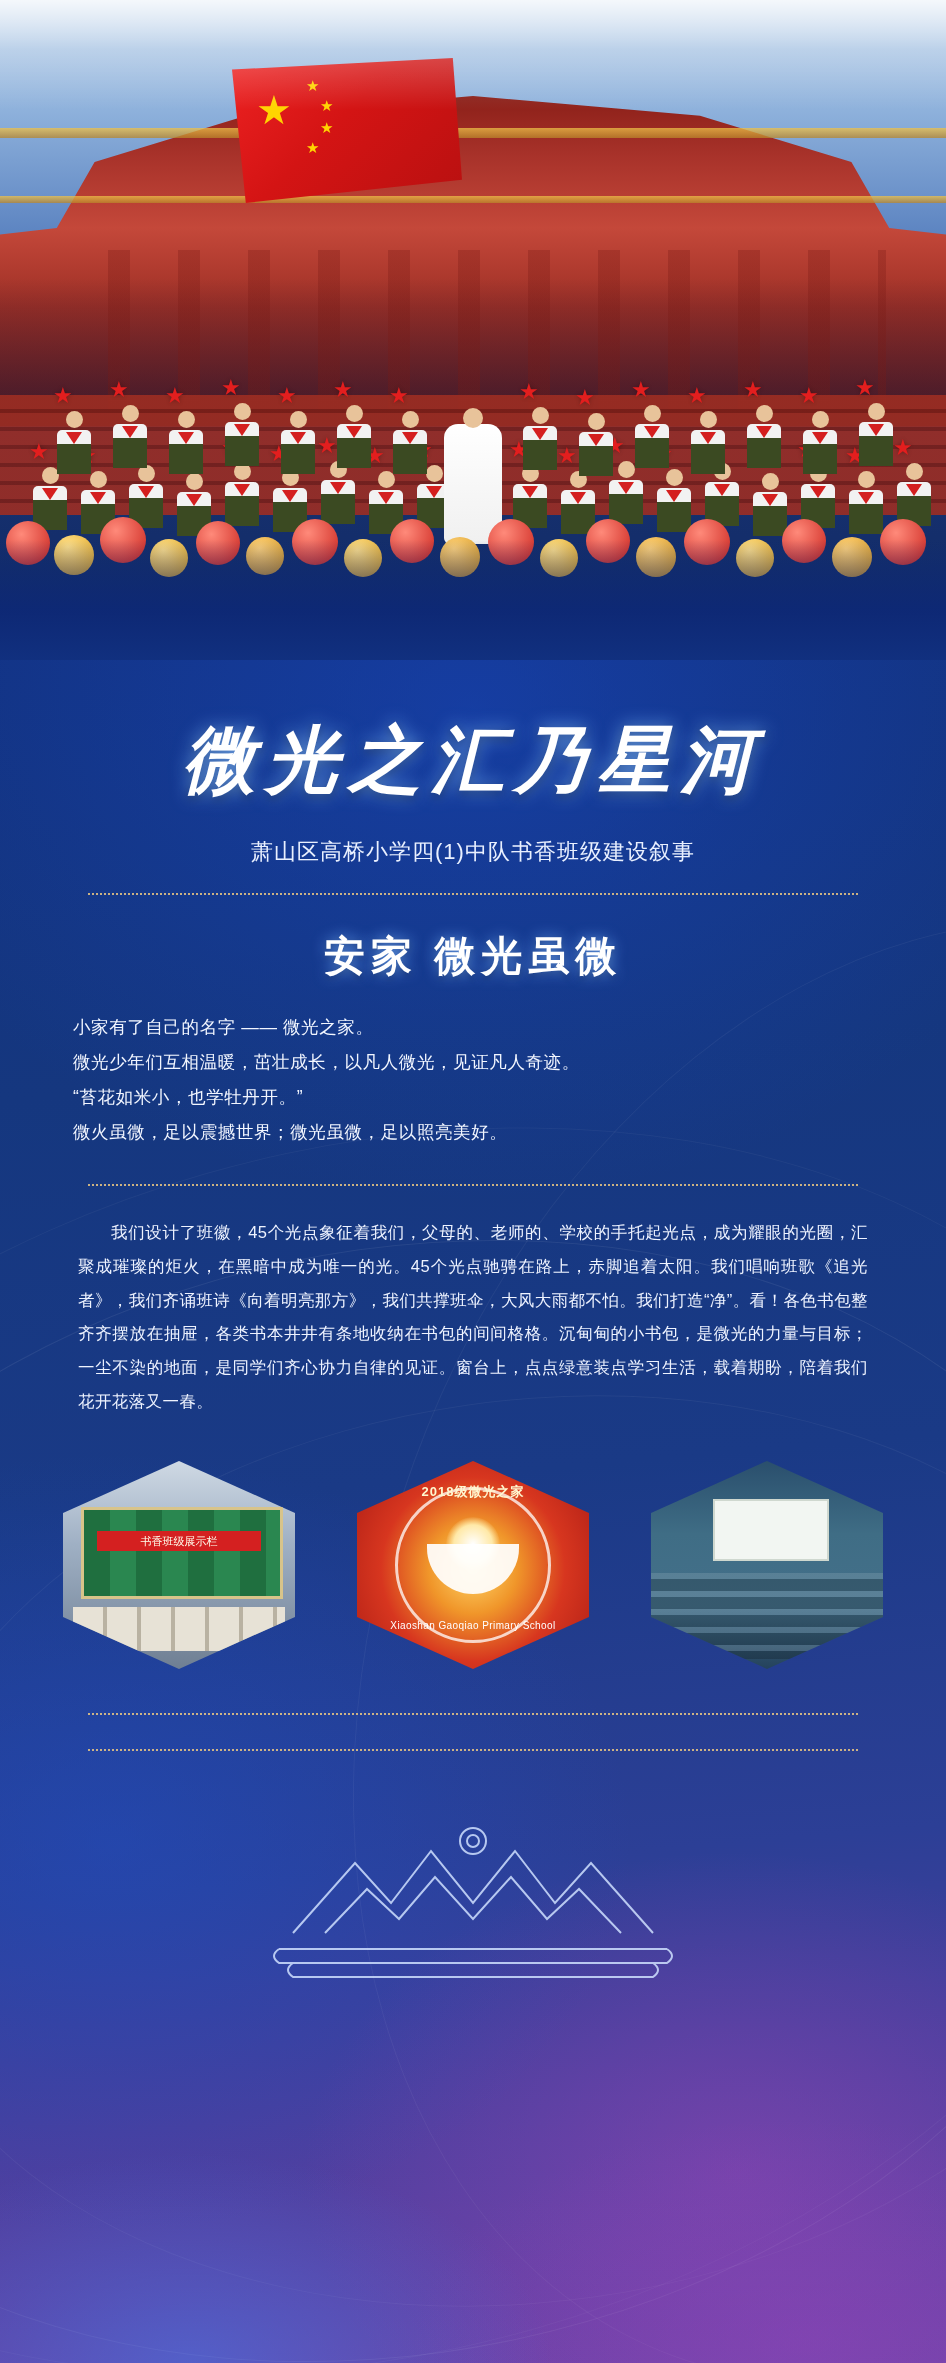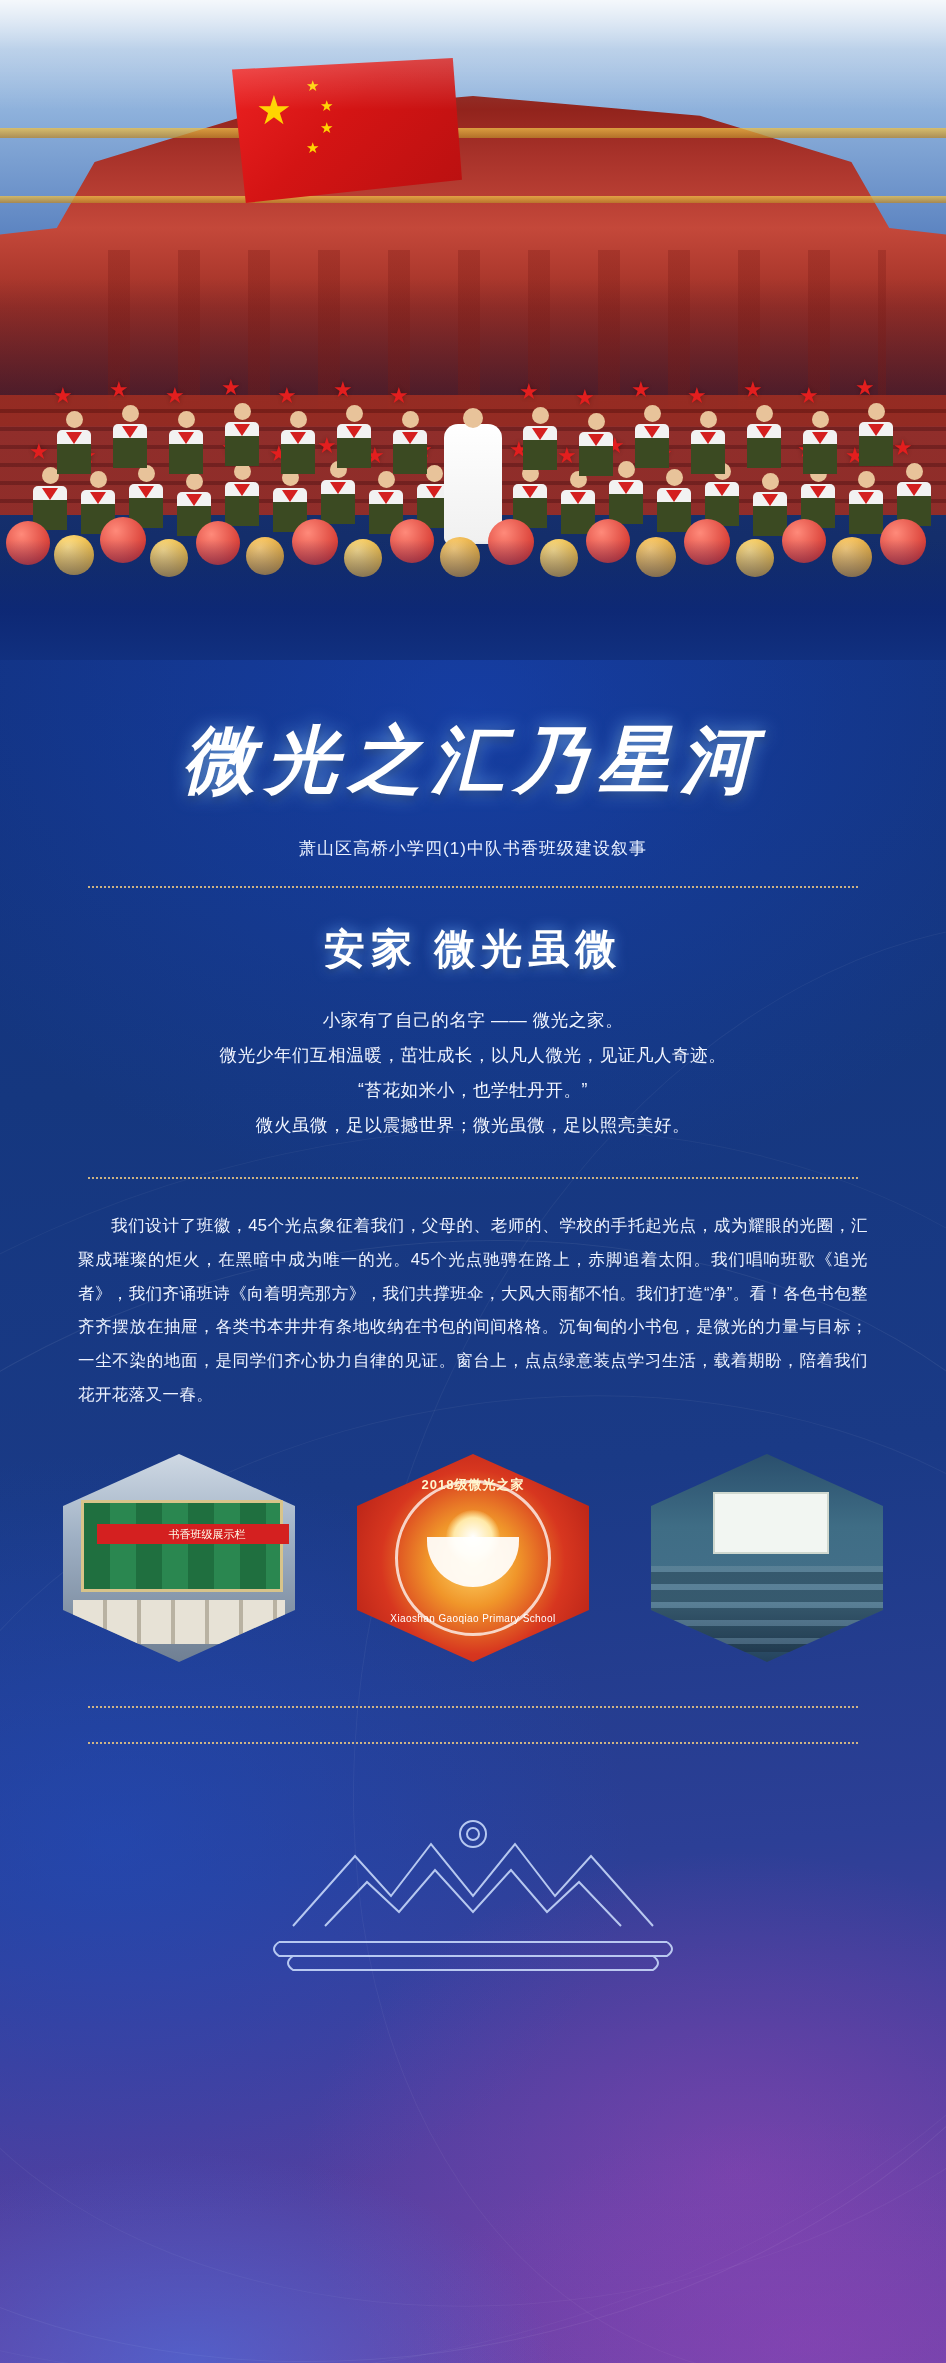--- a/index.html
+++ b/index.html
@@ -152,21 +152,21 @@
     font-weight: bold;
     font-size: 73px;
     letter-spacing: 10px;
     color: #ffffff;
     text-shadow: 0 0 18px rgba(120,180,255,.85), 0 3px 10px rgba(0,0,0,.45);
     font-style: italic;
   }
   .subtitle {
     text-align: center;
     margin-top: 26px;
-    font-size: 17px;
+    font-size: 22px;
     color: #e9f0ff;
     letter-spacing: 1px;
   }
 
   .divider {
     width: 770px; margin: 26px auto 0;
     border-top: 2px dotted rgba(235,200,130,0.85);
   }
   .divider.short { width: 770px; }
 
@@ -177,21 +177,21 @@
     font-weight: bold;
     font-size: 41px;
     letter-spacing: 6px;
     color: #fff;
     text-shadow: 0 0 14px rgba(110,170,255,.9), 0 2px 6px rgba(0,0,0,.4);
   }
 
   .poem {
     margin: 26px auto 16px;
     width: 800px;
-    text-align: center;
+    text-align: left;
     color: #f2f6ff;
     font-size: 17.5px;
     line-height: 2.0;
     letter-spacing: .6px;
   }
 
   .body-text {
     width: 790px;
     margin: 30px auto 0;
     color: #eef3ff;
@@ -215,21 +215,21 @@
   .hex1 {
     background: linear-gradient(180deg,#cfd9e4 0%, #9fb0c4 40%, #6f7f93 100%);
   }
   .hex1 .board {
     position:absolute; left: 18px; top: 46px; width: 196px; height: 86px;
     background: repeating-linear-gradient(90deg, #1f6f3f 0px, #1f6f3f 26px, #2a8750 26px, #2a8750 52px);
     border: 3px solid #d8c48a;
   }
   .hex1 .banner {
     position:absolute; left: 34px; top: 70px; width: 164px; height: 20px;
-    background:#d42020; color:#ffe;padding-left:28px;
+    background:#d42020; color:#ffe;
   }
   .hex1 .desks {
     position:absolute; left: 10px; bottom: 18px; width: 212px; height: 44px;
     background: repeating-linear-gradient(90deg,#e7e2d6 0px,#e7e2d6 30px,#b9b2a2 30px,#b9b2a2 34px);
   }
   .hex2 {
     background: radial-gradient(circle at 50% 52%, #ffd76a 0%, #f0962a 28%, #d7361f 58%, #a81a14 100%);
   }
   .hex2 .ring {
     position:absolute; left: 50%; top: 50%; transform: translate(-50%,-50%);

